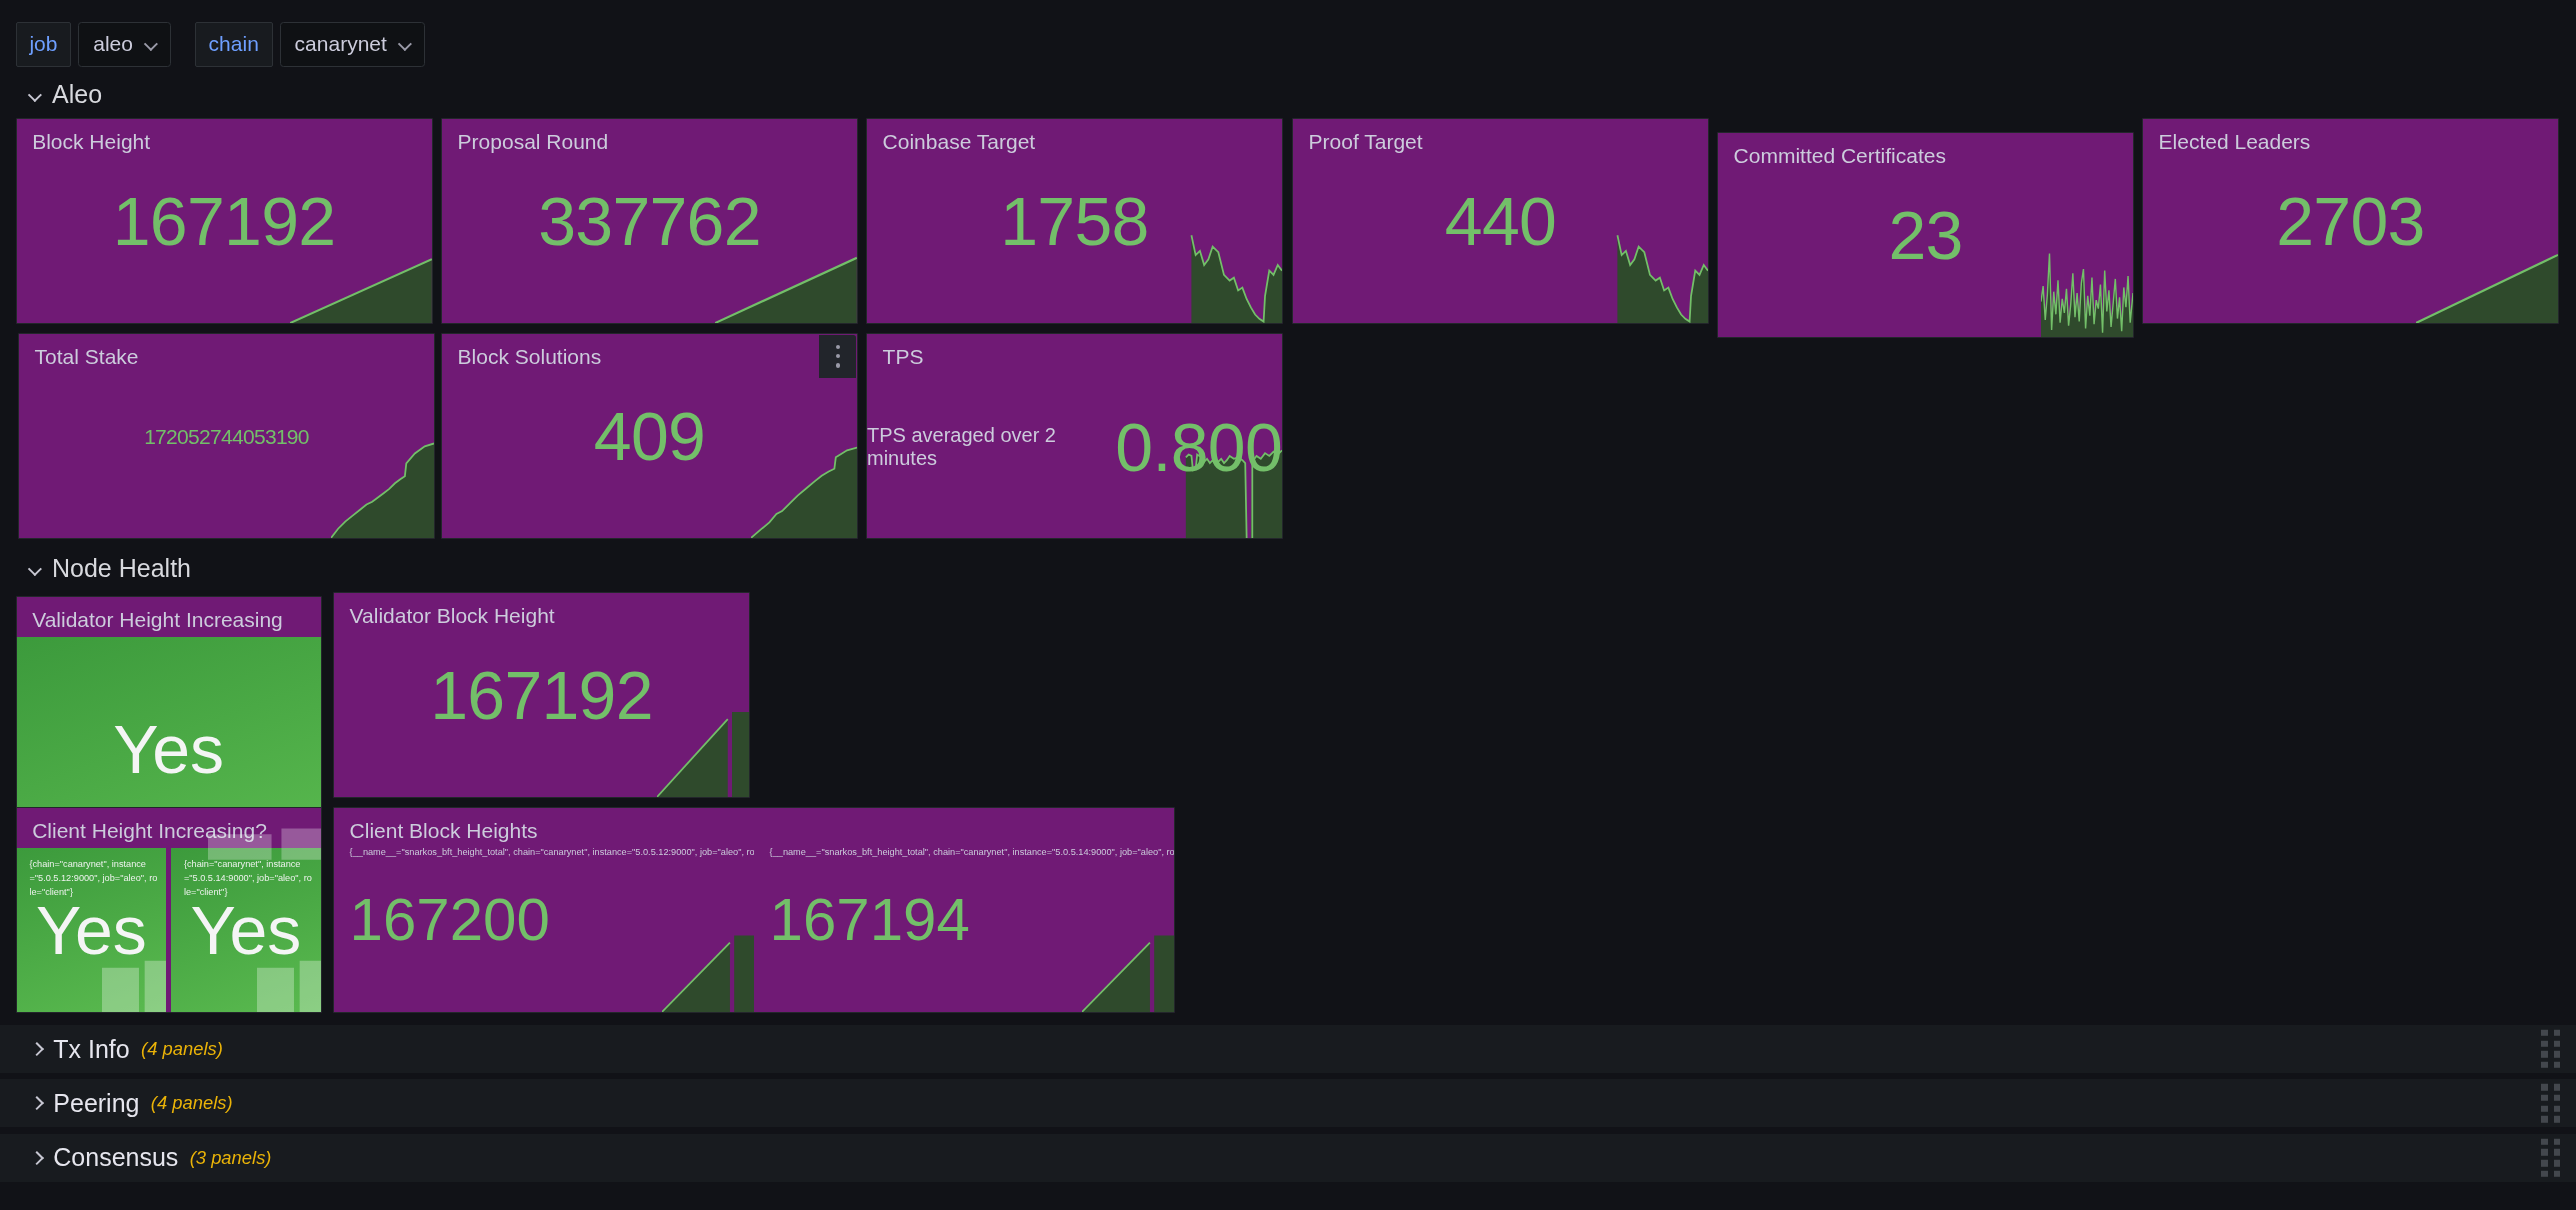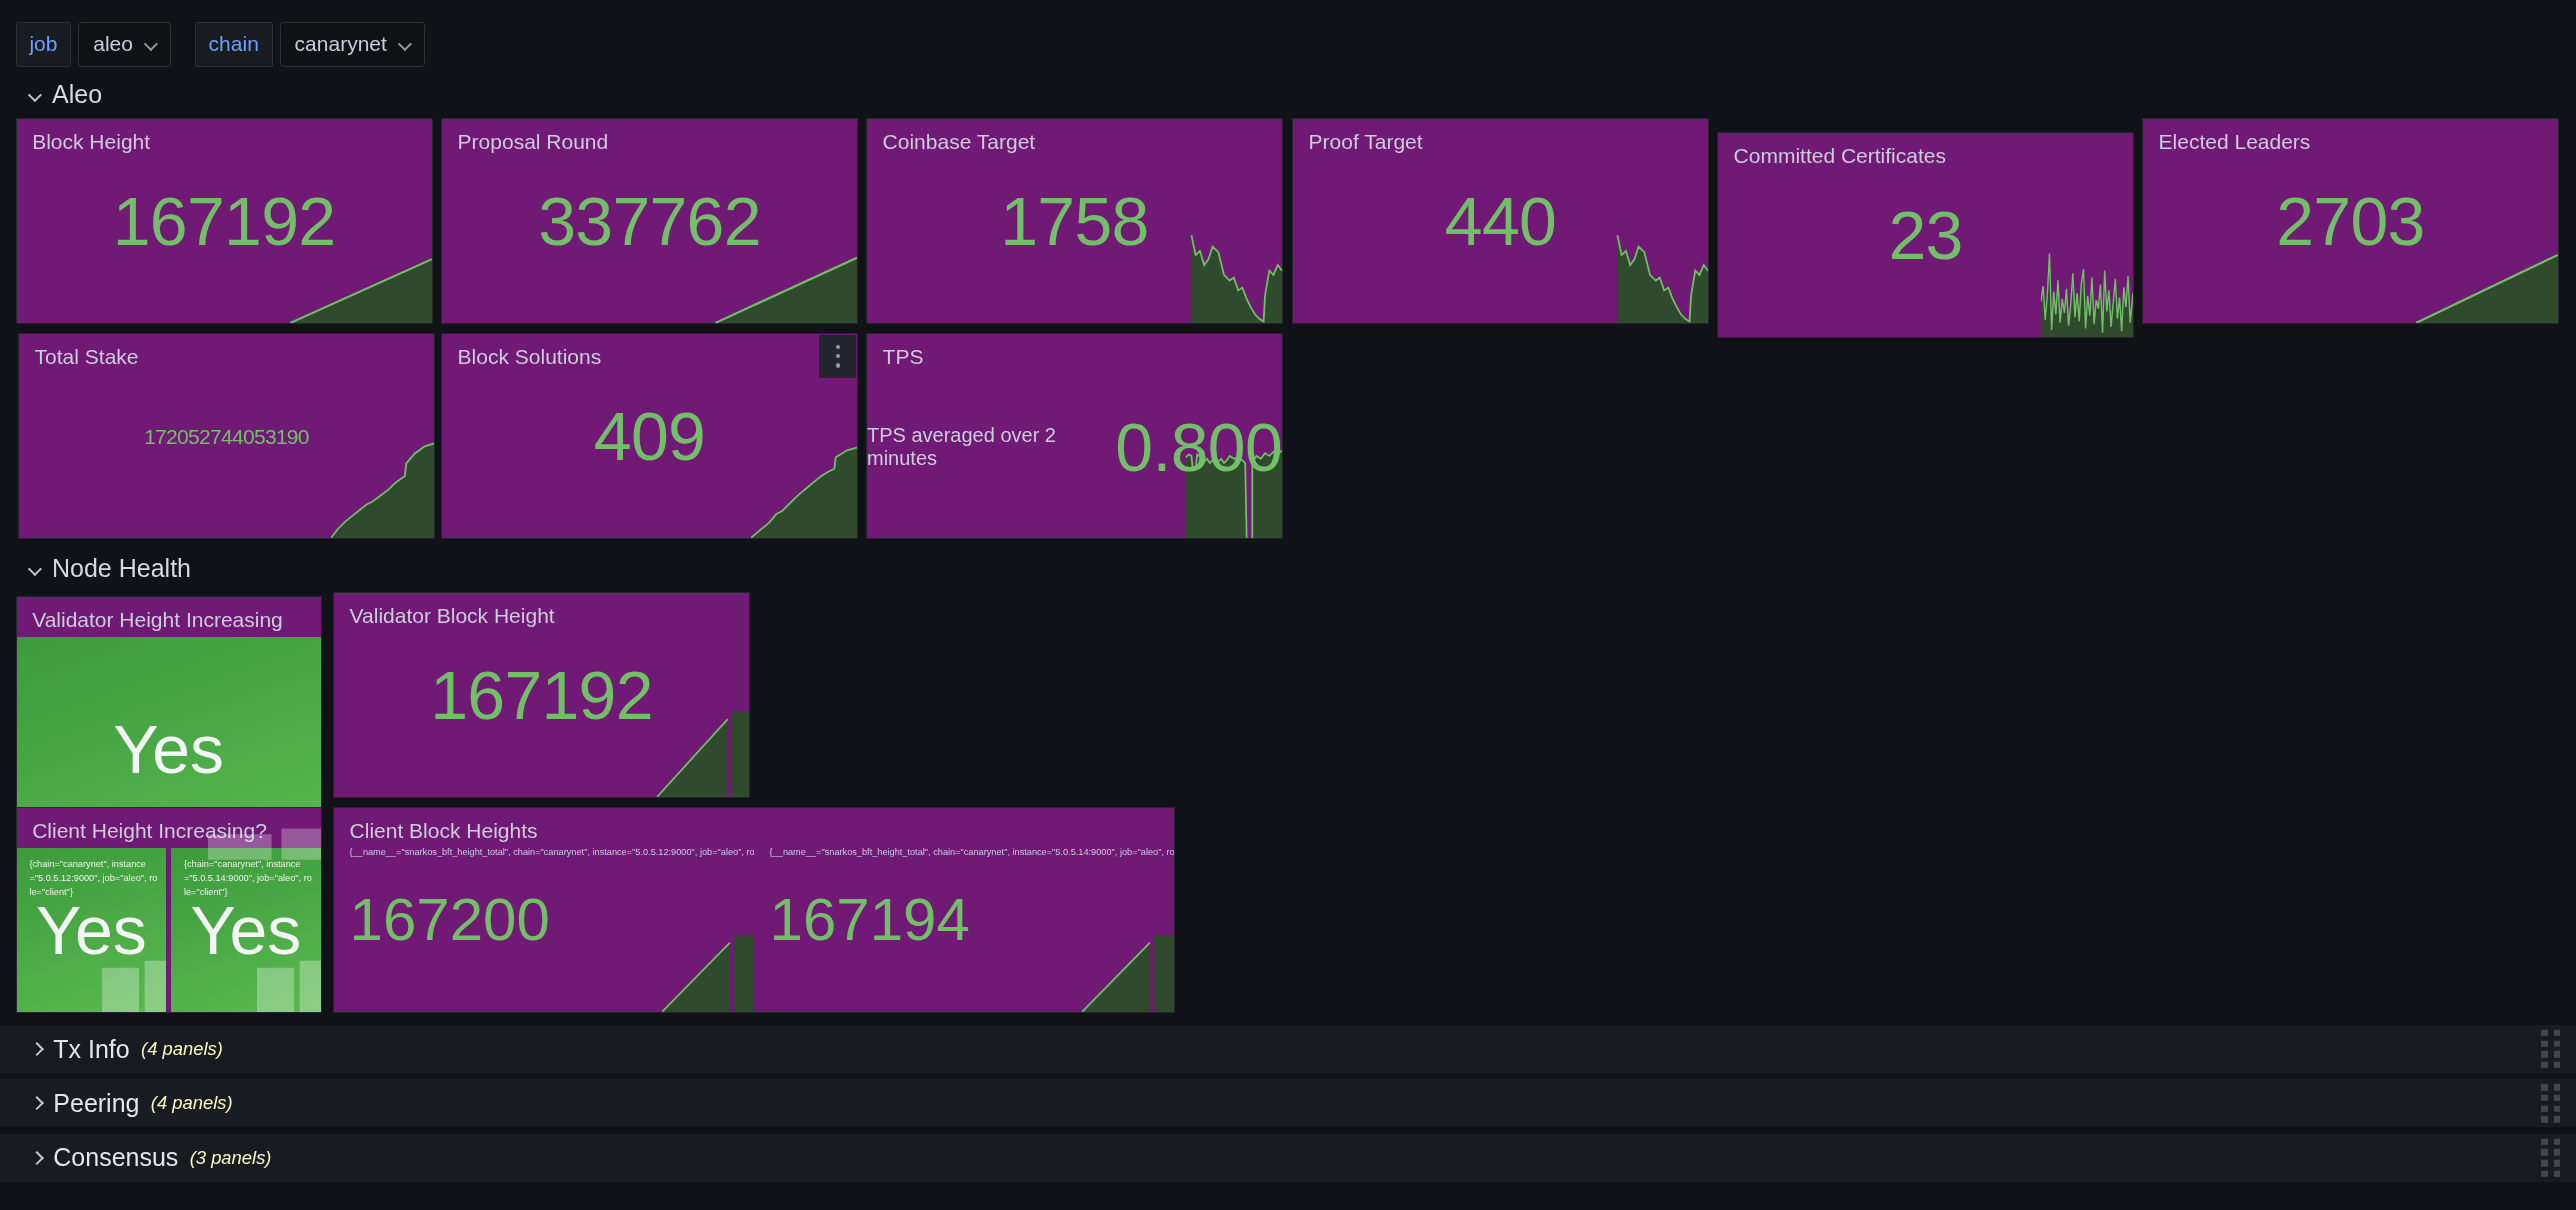--- a/index.html
+++ b/index.html
@@ -136,21 +136,21 @@
     cursor: pointer;
   }
   .collapsed-row .cr-chev { width: 14px; height: 14px; position: relative; flex: none; }
   .collapsed-row .cr-chev::before {
     content: ""; position: absolute; left: 3.5px; top: 2.1px;
     width: 7.8px; height: 7.8px;
     border-right: 2.1px solid #c7c7d2; border-top: 2.1px solid #c7c7d2;
     transform: rotate(45deg);
   }
   .cr-title { color: #e6e6ee; font-size: 25px; font-weight: 400; }
-  .cr-count { color: #fef9c3; font-size: 18.4px; font-style: italic; }
+  .cr-count { color: #eab308; font-size: 18.4px; font-style: italic; }
   .drag-handle {
     position: absolute; right: 15.6px; top: 50%; transform: translateY(-50%);
     display: grid; grid-template-columns: repeat(2, 6.4px); gap: 4.3px 6.4px;
     opacity: .85;
   }
   .drag-handle span { width: 6.4px; height: 6.4px; background: #4b4f56; display: block; }
 </style>
 </head>
 <body>
 

